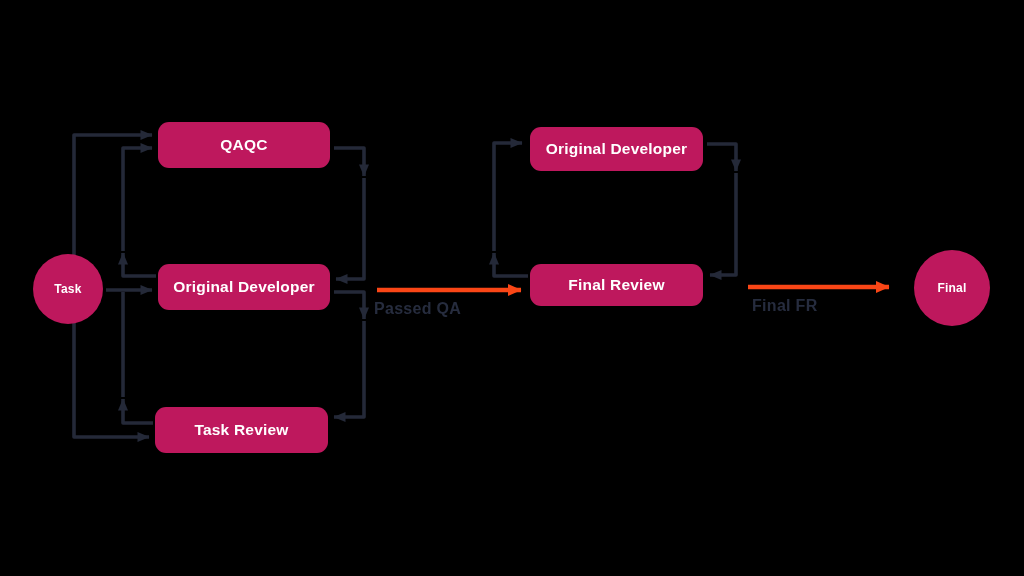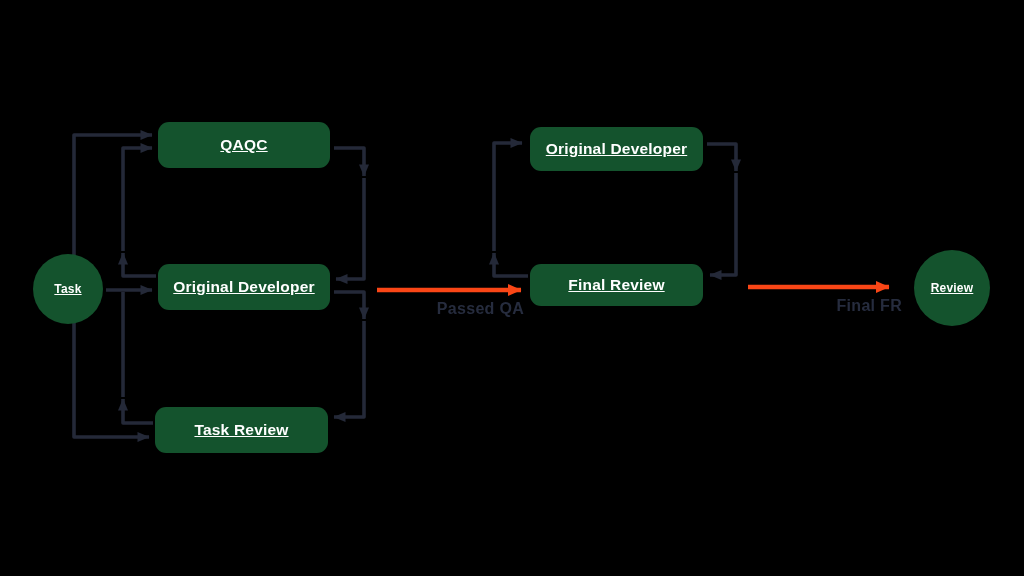--- a/index.html
+++ b/index.html
@@ -5,29 +5,29 @@
   html,body{margin:0;padding:0;}
   body{
     width:1024px;height:576px;position:relative;overflow:hidden;
     background:#000000;
     font-family:"Liberation Sans", sans-serif;
   }
   #stage{position:absolute;left:0;top:0;width:1024px;height:576px;}
   svg.wires{position:absolute;left:0;top:0;}
   .node{
     position:absolute;box-sizing:border-box;
-    background:#14532d;color:#ffffff;
+    background:#be185d;color:#ffffff;
     display:flex;align-items:center;justify-content:center;
     font-weight:700;font-size:15.5px;letter-spacing:.2px;
-    border-radius:11px;text-align:center;text-decoration:underline;
+    border-radius:11px;text-align:center;
   }
   .node.circle{border-radius:50%;font-size:12px;}
   .edge-label{
     position:absolute;color:#262c3e;font-weight:700;font-size:16px;
-    text-align:right;letter-spacing:.3px;white-space:nowrap;
+    text-align:left;letter-spacing:.3px;white-space:nowrap;
   }
   .box-qaqc        {left:158px;top:122px;width:172px;height:46px;}
   .box-od-left     {left:158px;top:264px;width:172px;height:46px;}
   .box-code-review {left:155px;top:407px;width:173px;height:46px;}
   .box-od-right    {left:530px;top:127px;width:173px;height:44px;}
   .box-final-review{left:530px;top:264px;width:173px;height:42px;}
   .circ-task  {left:33px; top:254px;width:70px;height:70px;}
   .circ-client{left:914px;top:250px;width:76px;height:76px;}
   .lbl-passed-qa{left:374px;top:300px;width:150px;}
   .lbl-passed-fr{left:752px;top:297px;width:150px;}
@@ -112,19 +112,19 @@
 
   <div class="node box-od-right">
     <span>Original Developer</span>
   </div>
 
   <div class="node box-final-review">
     <span>Final Review</span>
   </div>
 
   <div class="node circle circ-client">
-    <span>Review</span>
+    <span>Final</span>
   </div>
 
   <div class="edge-label lbl-passed-qa">Passed QA</div>
   <div class="edge-label lbl-passed-fr">Final FR</div>
 
 </div>
 
 </body></html>

